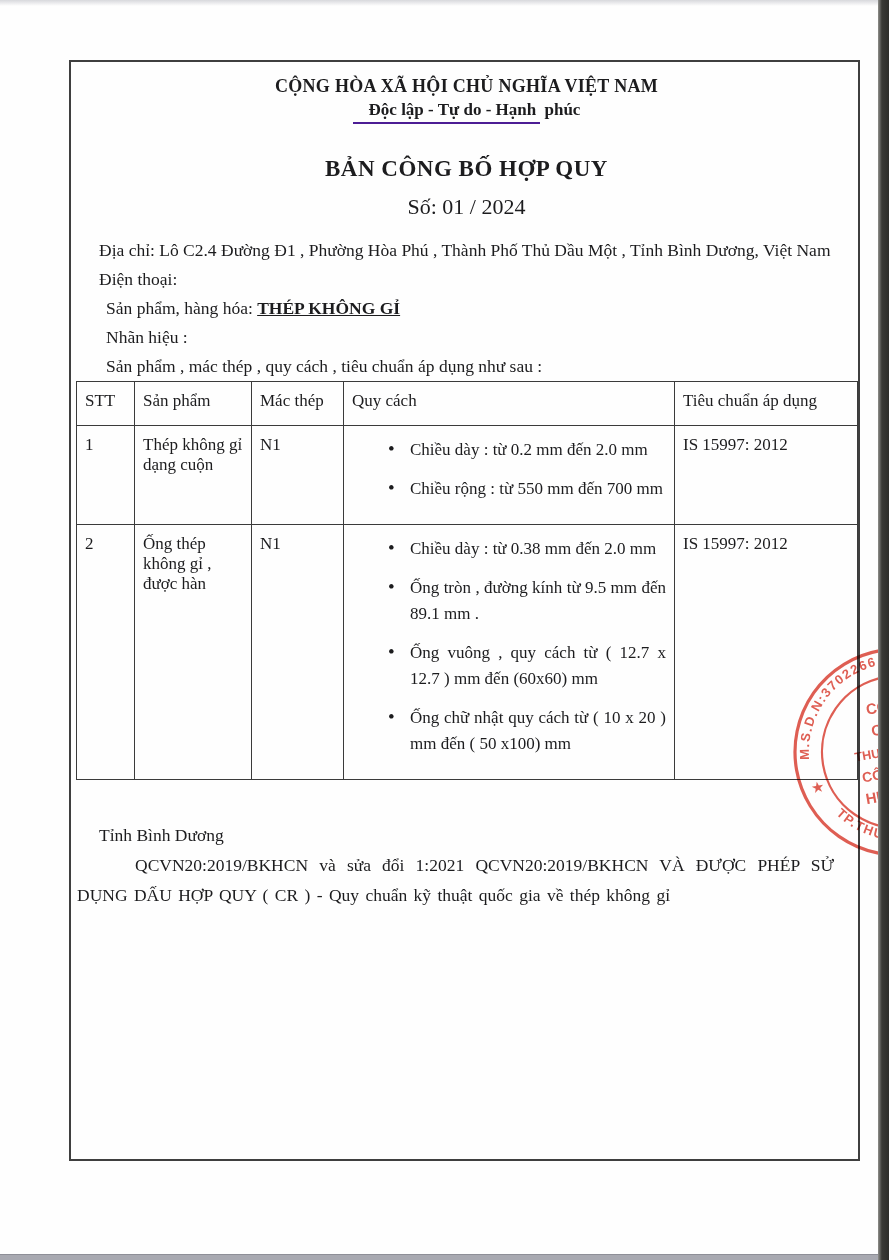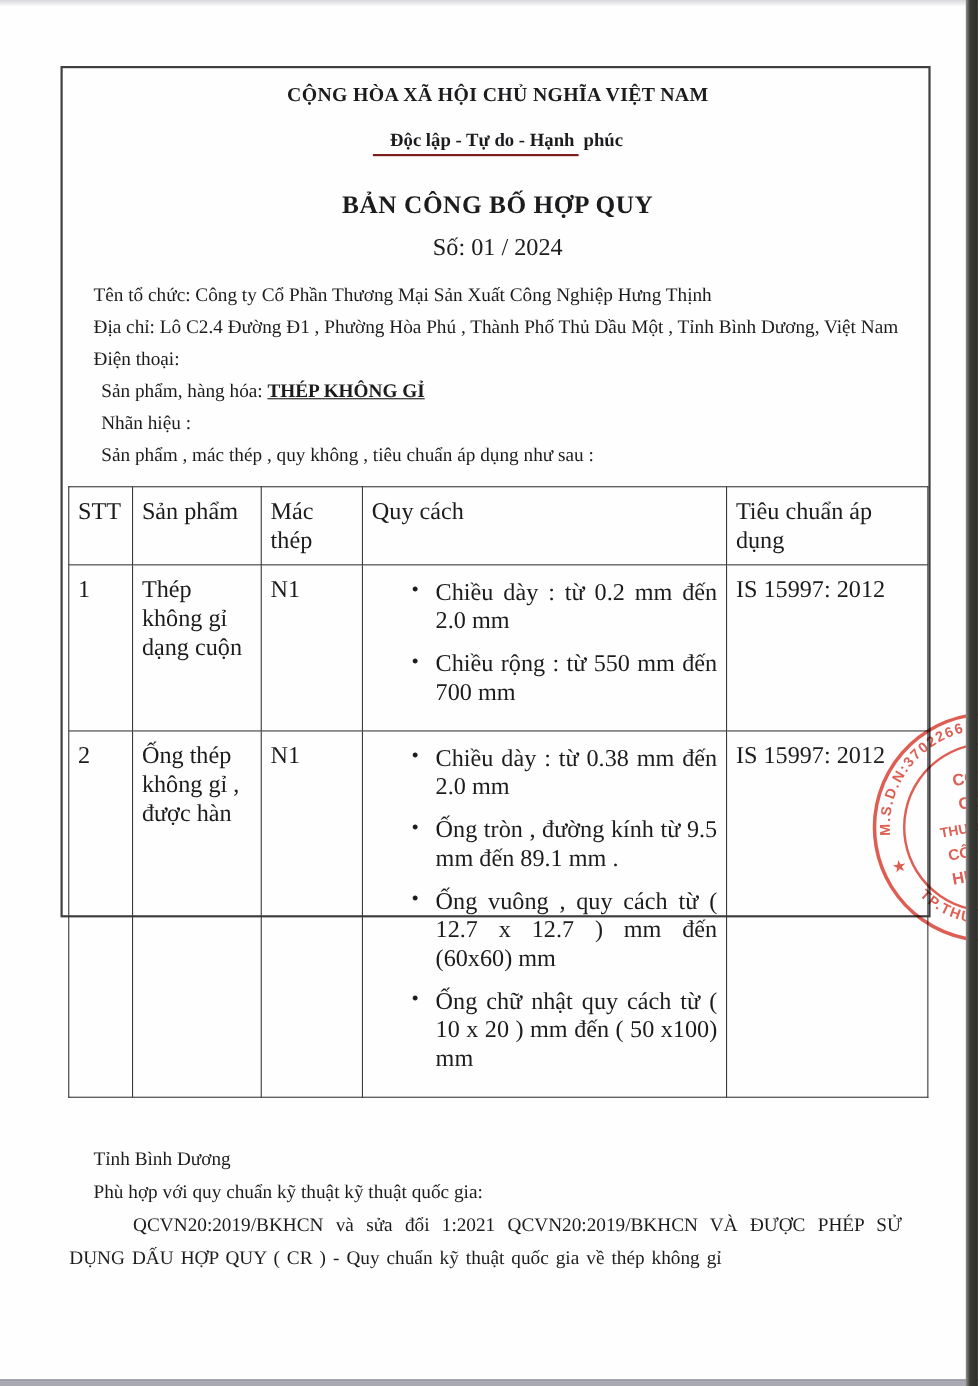--- a/index.html
+++ b/index.html
@@ -14,43 +14,43 @@
   
   .edge-top { position:absolute; top:0; left:0; width:100%; height:6px;
     background:linear-gradient(to bottom,#d7d8dc,rgba(255,255,255,0)); z-index:30; }
   .edge-right { position:absolute; top:0; right:0; width:11px; height:100%;
     background:linear-gradient(to right,#90908c,#3a3a36 35%,#2d2d2a); z-index:40; }
   .edge-bottom { position:absolute; bottom:0; left:0; width:100%; height:6px;
     background:#a8a9b1; border-top:1px solid #8e8f97; z-index:30; }
 
   
   .doc-frame {
-    position:absolute; left:55px; top:60px; width:791px; height:774px;
+    position:absolute; left:69px; top:60px; width:791px; height:1101px;
     border:2px solid #3f3f3f; background:transparent;
     padding:12px 24px 0 28px; z-index:5;
   }
 
   .center { text-align:center; }
   .national-header { margin-top:2px; }
   .country-line { font-weight:bold; font-size:18px; letter-spacing:.3px; }
   .motto-line { font-weight:bold; font-size:17px; margin-top:3px; }
-  .motto-underlined { display:inline-block; border-bottom:2px solid #7f1d1d;
-    padding:0 4px 2px 16px;margin-top:18px; }
+  .motto-underlined { display:inline-block; border-bottom:2px solid #4c1d95;
+    padding:0 4px 2px 16px; }
   .doc-title { font-weight:bold; font-size:23px; letter-spacing:.5px; margin-top:32px;text-align:center; }
   .doc-number { font-size:22px; margin-top:12px; }
 
   .info-block { margin-top:16px; font-size:17.5px; line-height:29px; }
   .info-block p { text-align:left; }
   .p-indent { padding-left:7px; }
   .bold { font-weight:bold;text-decoration:underline; }
 
   table.spec-table {
     border-collapse:collapse; table-layout:fixed;
-    width:781px; margin-left:-23px; margin-top:14px;
-    font-size:22px;
+    width:781px; margin-left:-23px; 
+    font-size:17px;
   }
   table.spec-table col.c-stt  { width:58px; }
   table.spec-table col.c-prod { width:117px; }
   table.spec-table col.c-mac  { width:92px; }
   table.spec-table col.c-quy  { width:331px; }
   table.spec-table col.c-std  { width:183px; }
   table.spec-table th, table.spec-table td {
     border:1.5px solid #3b3b3b; vertical-align:top; padding:9px 8px;
     font-weight:normal; text-align:left;
   }
@@ -87,26 +87,25 @@
 
     <div class="national-header center">
       <div class="country-line">CỘNG HÒA XÃ HỘI CHỦ NGHĨA VIỆT NAM</div>
       <div class="motto-line"><span class="motto-underlined">Độc lập - Tự do - Hạnh</span><span> phúc</span></div>
     </div>
 
     <div class="doc-title center">BẢN CÔNG BỐ HỢP QUY</div>
     <div class="doc-number center">Số: 01 / 2024</div>
 
     <div class="info-block">
-      <p>Tên tổ chức: Công ty Cổ Phần Thương Mại Sản Xuất Công Nghiệp Hưng Thịnh</p>
       <p>Địa chỉ: Lô C2.4 Đường Đ1 , Phường Hòa Phú , Thành Phố Thủ Dầu Một , Tỉnh Bình Dương, Việt Nam</p>
       <p>Điện thoại:</p>
       <p class="p-indent"><span>Sản phẩm, hàng hóa: </span><span class="bold">THÉP KHÔNG GỈ</span></p>
       <p class="p-indent">Nhãn hiệu :</p>
-      <p class="p-indent">Sản phẩm , mác thép , quy không , tiêu chuẩn áp dụng như sau :</p>
+      <p class="p-indent">Sản phẩm , mác thép , quy cách , tiêu chuẩn áp dụng như sau :</p>
     </div>
 
     <table class="spec-table">
       <colgroup>
         <col class="c-stt">
           <col class="c-prod">
           <col class="c-mac">
           <col class="c-quy">
           <col class="c-std">
       </colgroup>
@@ -144,21 +143,20 @@
               <li>Ống chữ nhật quy cách từ ( 10 x 20 ) mm đến ( 50 x100) mm</li>
             </ul>
           </td>
           <td>IS 15997: 2012</td>
         </tr>
       </tbody>
     </table>
 
     <div class="notes-block">
       <p class="note-plain">Tỉnh Bình Dương</p>
-      <p class="note-plain">Phù hợp với quy chuẩn kỹ thuật kỹ thuật quốc gia:</p>
       <p class="final-para">QCVN20:2019/BKHCN và sửa đổi 1:2021 QCVN20:2019/BKHCN VÀ ĐƯỢC PHÉP SỬ DỤNG DẤU HỢP QUY ( CR ) -  Quy chuẩn kỹ thuật quốc gia về thép không gỉ</p>
     </div>
 
   </div>
 
   <div class="stamp">
     <svg width="230" height="230" viewBox="-115 -115 230 230">
       <g transform="rotate(-10)" fill="none" stroke="#dd5044">
         <circle cx="0" cy="0" r="103" stroke-width="3.2"></circle>
         <circle cx="0" cy="0" r="76" stroke-width="2.2"></circle>

